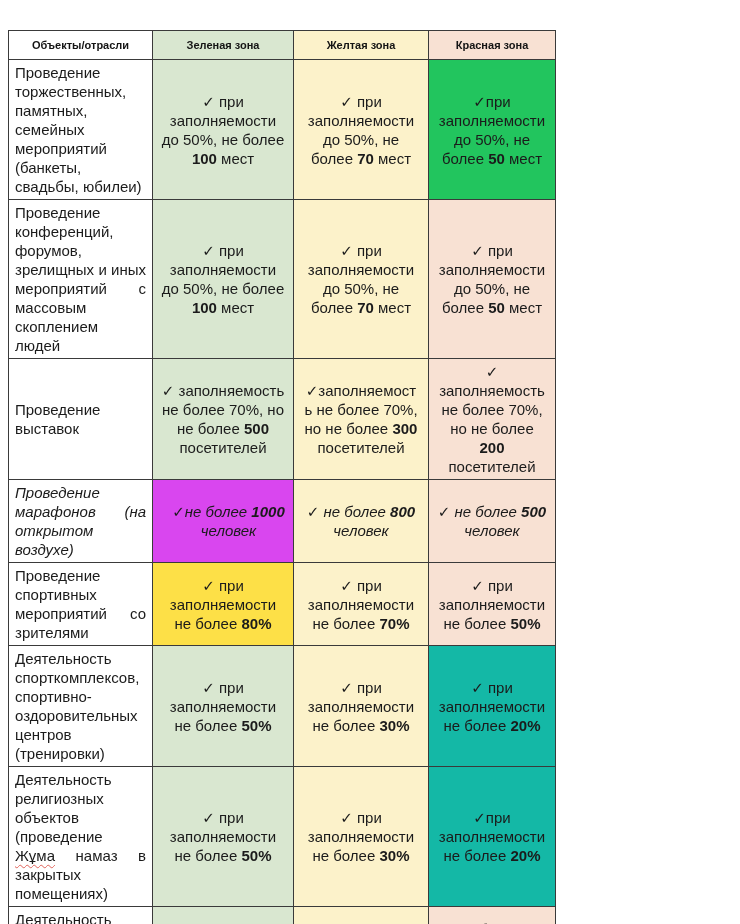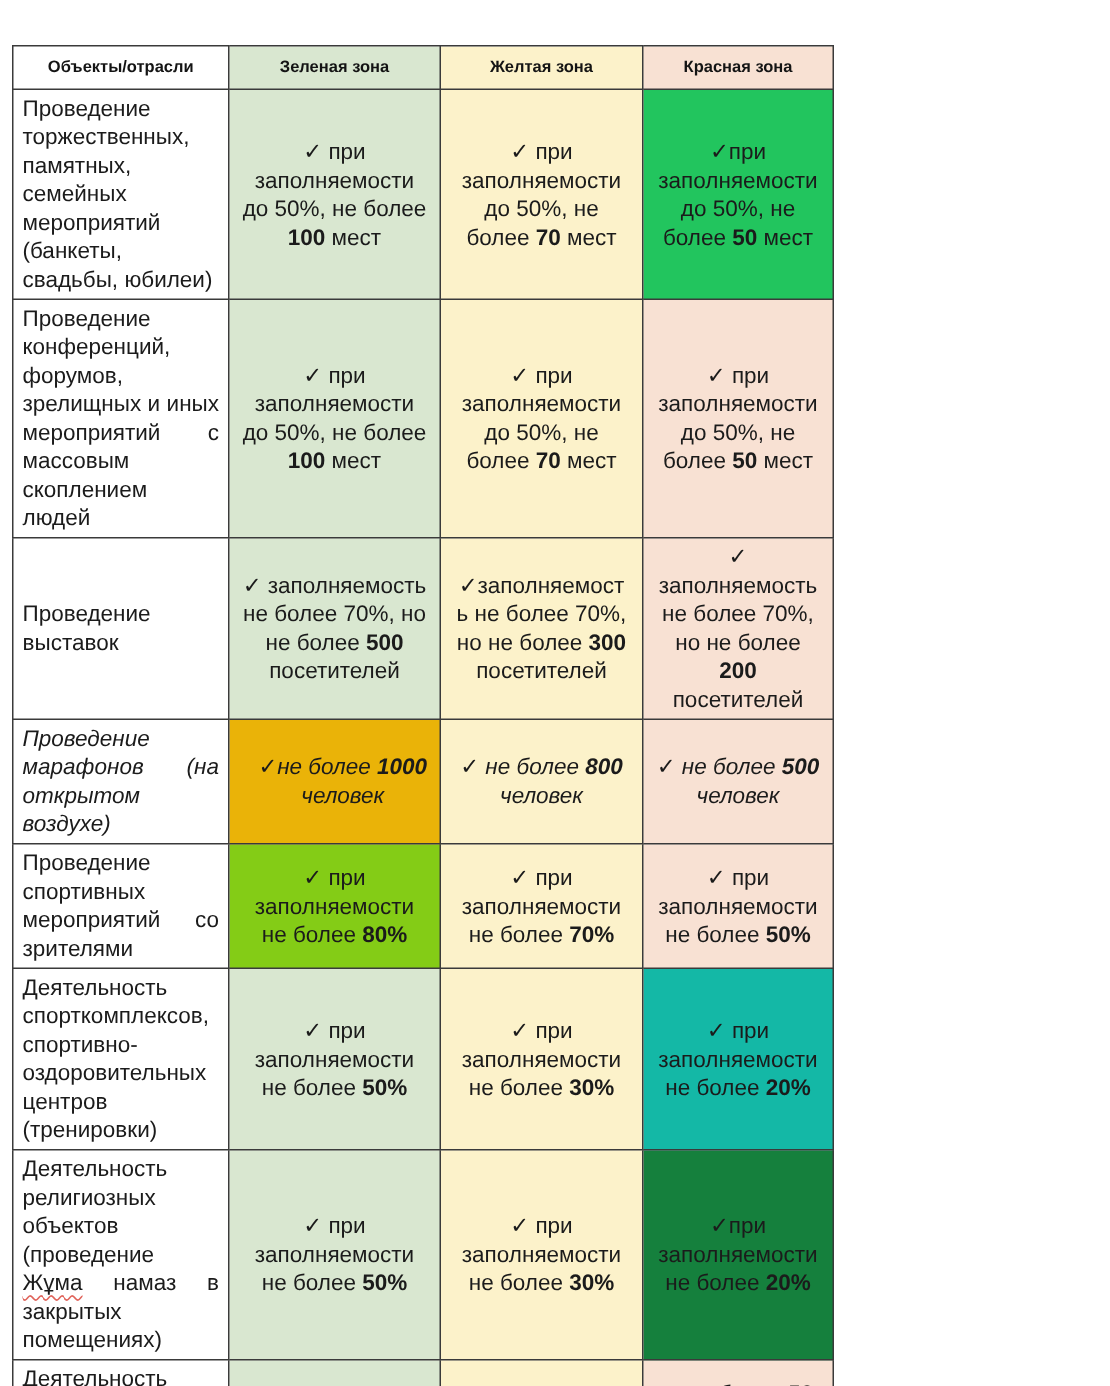--- a/index.html
+++ b/index.html
@@ -103,41 +103,41 @@
           <td class="data-cell" style="background: rgb(248, 225, 211);"><span>✓ при заполняемости до 50%, не более </span><span class="b">50</span><span> мест</span></td>
         </tr>
         <tr>
           <td class="obj-cell"><span>Проведение выставок</span></td>
           <td class="data-cell" style="background: rgb(217, 231, 208);"><span>✓ заполняемость не более 70%, но не более </span><span class="b">500</span><span> посетителей</span></td>
           <td class="data-cell" style="background: rgb(252, 242, 202);"><span>✓заполняемость не более 70%, но не более </span><span class="b">300</span><span> посетителей</span></td>
           <td class="data-cell" style="background: rgb(248, 225, 211);"><span>✓ заполняемость не более 70%, но не более </span><span class="b">200</span><span> посетителей</span></td>
         </tr>
         <tr>
           <td class="obj-cell"><span>Проведение марафонов (на открытом воздухе)</span></td>
-          <td class="data-cell" style="background: #eab308; padding-left: 19px;"><span>✓не более </span><span class="b">1000</span><span> человек</span></td>
+          <td class="data-cell" style="background: #d946ef; padding-left: 19px;"><span>✓не более </span><span class="b">1000</span><span> человек</span></td>
           <td class="data-cell" style="background: rgb(252, 242, 202); text-align: center;"><span>✓ не более </span><span class="b">800</span><span> человек</span></td>
           <td class="data-cell" style="background: rgb(248, 225, 211);"><span>✓ не более </span><span class="b">500</span><span> человек</span></td>
         </tr>
         <tr>
           <td class="obj-cell"><span>Проведение спортивных мероприятий со зрителями</span></td>
-          <td class="data-cell" style="background: #84cc16;"><span>✓ при заполняемости не более </span><span class="b">80%</span></td>
+          <td class="data-cell" style="background: #fde047;"><span>✓ при заполняемости не более </span><span class="b">80%</span></td>
           <td class="data-cell" style="background: rgb(252, 242, 202);"><span>✓ при заполняемости не более </span><span class="b">70%</span></td>
           <td class="data-cell" style="background: rgb(248, 225, 211);"><span>✓ при заполняемости не более </span><span class="b">50%</span></td>
         </tr>
         <tr>
           <td class="obj-cell"><span>Деятельность спорткомплексов, спортивно-оздоровительных центров (тренировки)</span></td>
           <td class="data-cell" style="background: rgb(217, 231, 208);"><span>✓ при заполняемости не более </span><span class="b">50%</span></td>
           <td class="data-cell" style="background: rgb(252, 242, 202);"><span>✓ при заполняемости не более </span><span class="b">30%</span></td>
           <td class="data-cell" style="background: #14b8a6; text-align: center;"><span>✓ при заполняемости не более </span><span class="b">20%</span></td>
         </tr>
         <tr>
           <td class="obj-cell"><span>Деятельность религиозных объектов (проведение </span><span class="spell">Жұма</span><span> намаз в закрытых помещениях)</span></td>
           <td class="data-cell" style="background: rgb(217, 231, 208);"><span>✓ при заполняемости не более </span><span class="b">50%</span></td>
           <td class="data-cell" style="background: rgb(252, 242, 202);"><span>✓ при заполняемости не более </span><span class="b">30%</span></td>
-          <td class="data-cell" style="background: #15803d;"><span>✓при заполняемости не более </span><span class="b">20%</span></td>
+          <td class="data-cell" style="background: #14b8a6;"><span>✓при заполняемости не более </span><span class="b">20%</span></td>
         </tr>
         <tr>
           <td class="obj-cell"><span>Деятельность игровых клубов (казино)</span></td>
           <td class="data-cell" style="background: rgb(217, 231, 208);"><span>+</span></td>
           <td class="data-cell" style="background: rgb(252, 242, 202);"><span>+</span></td>
           <td class="data-cell" style="background: rgb(248, 225, 211);"><span>✓ не более 50 человек</span></td>
         </tr>
       </tbody>
   </table>
 

